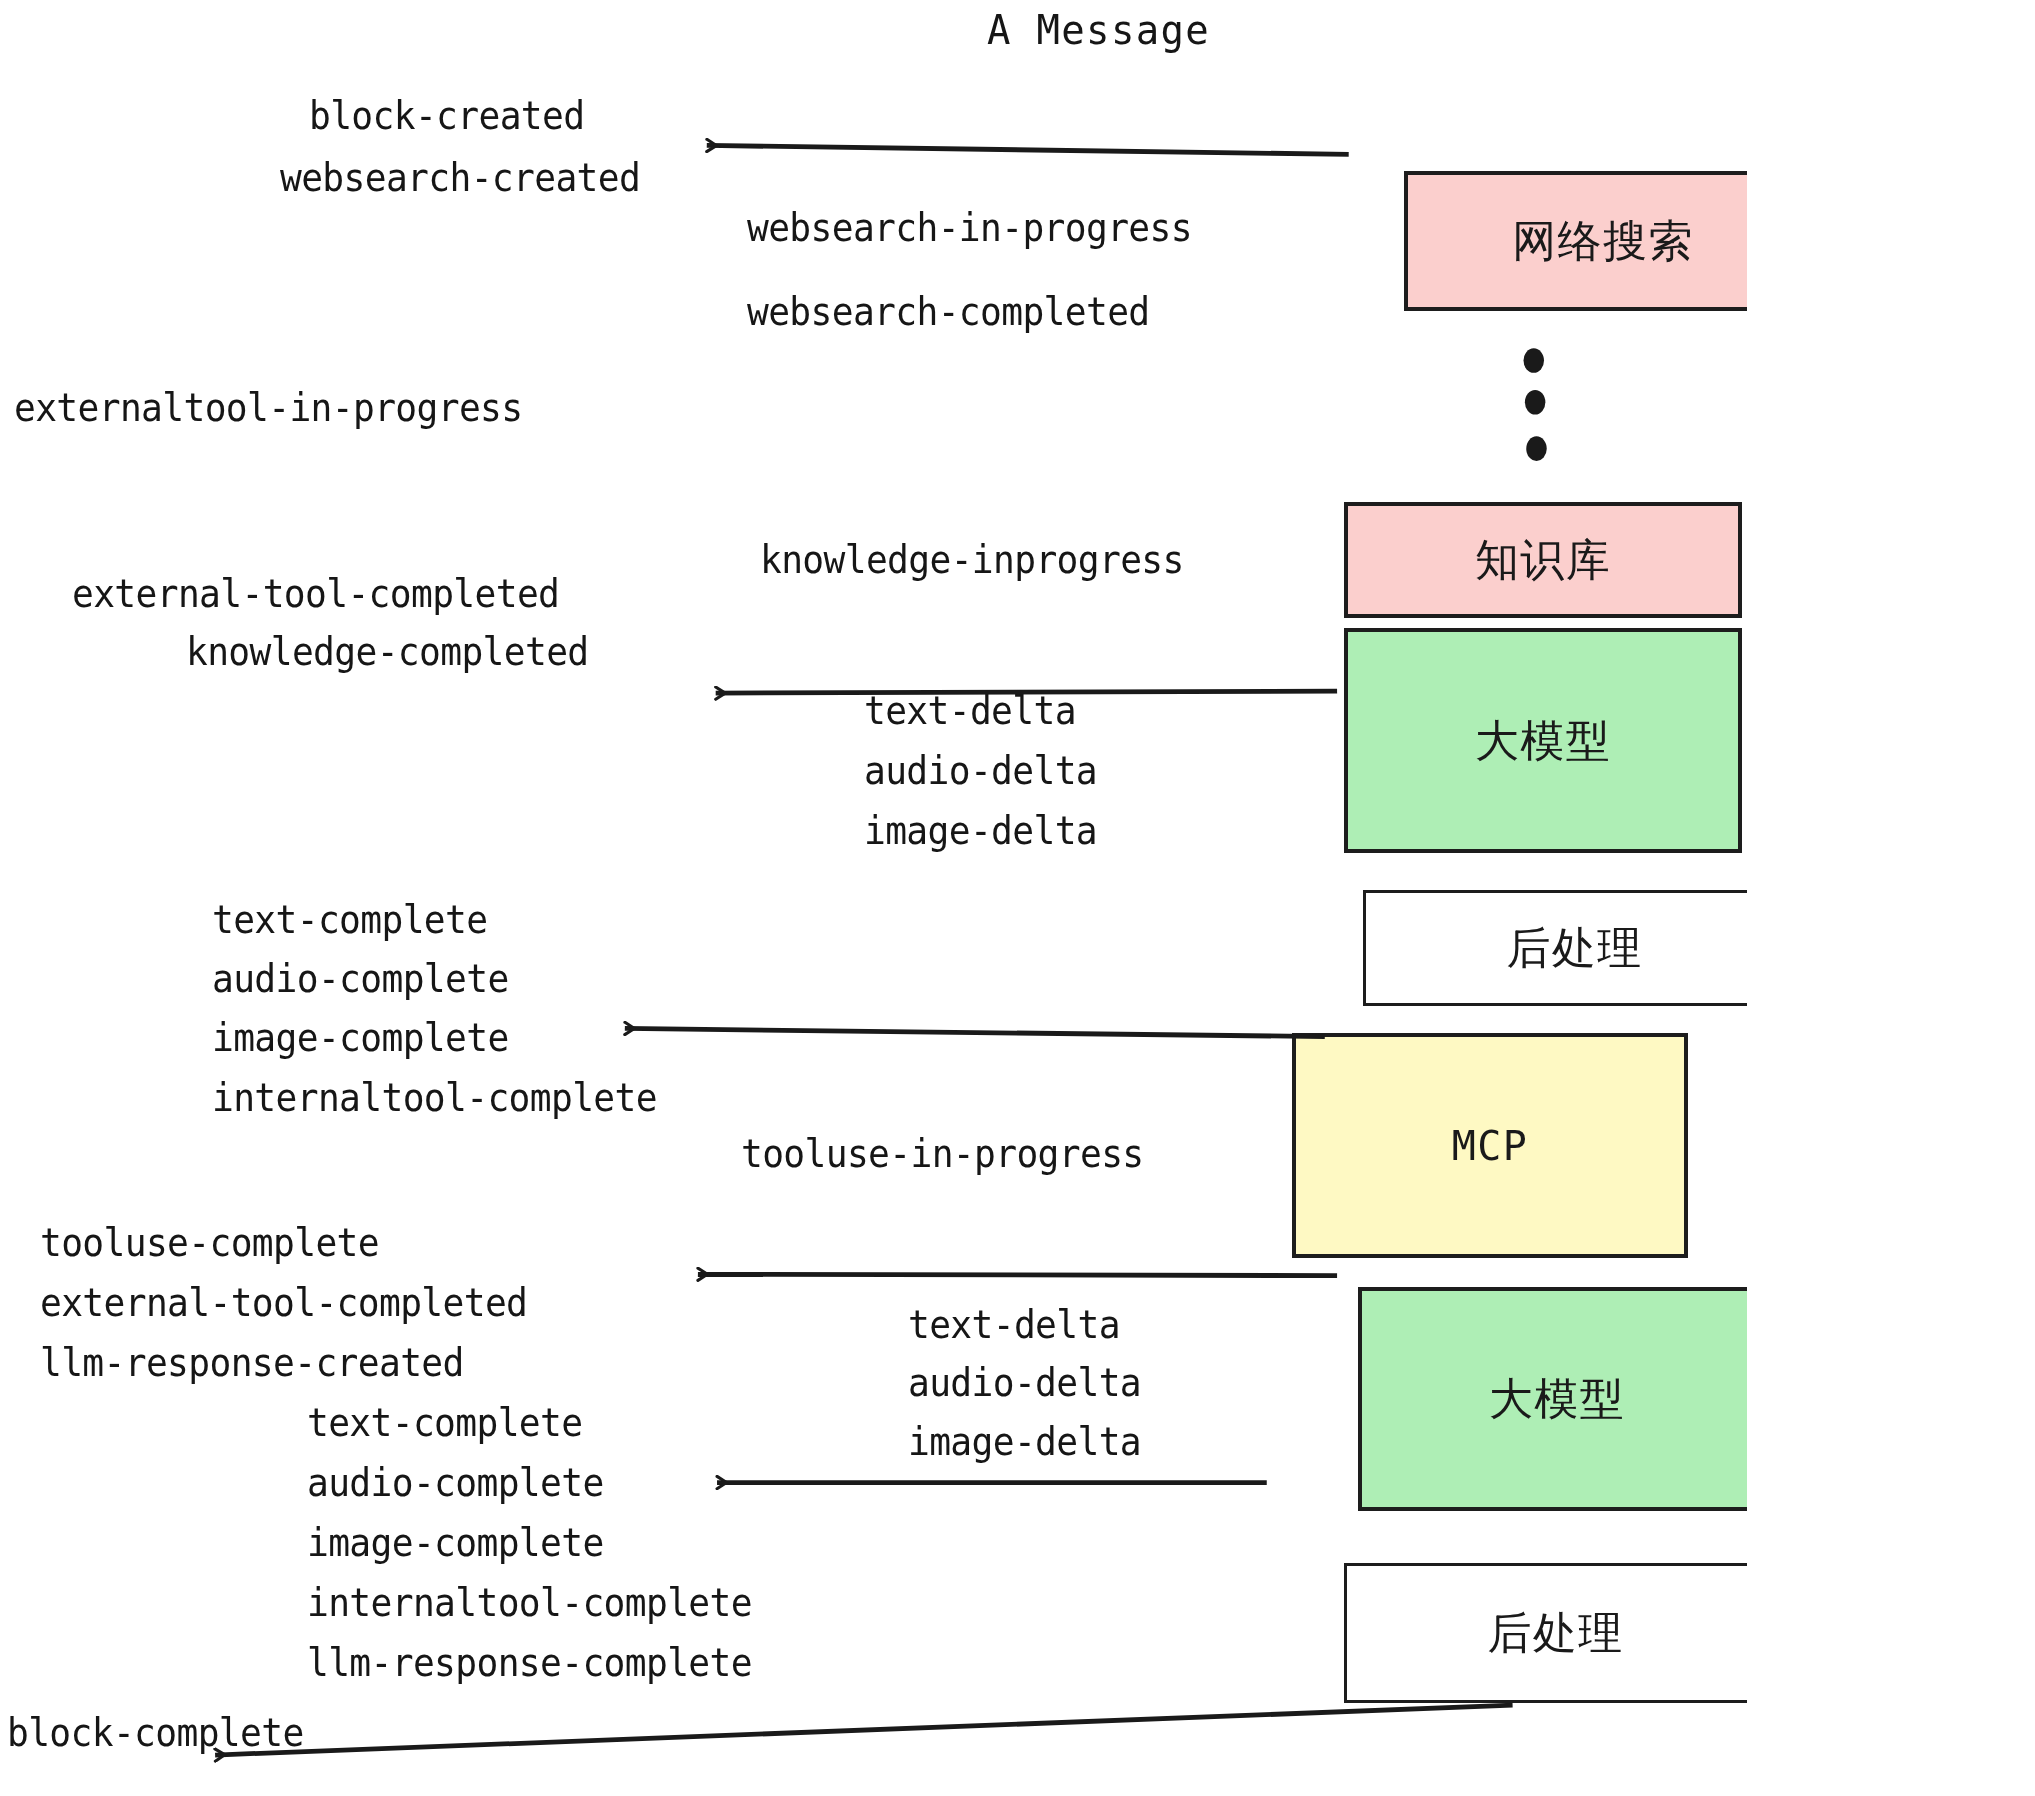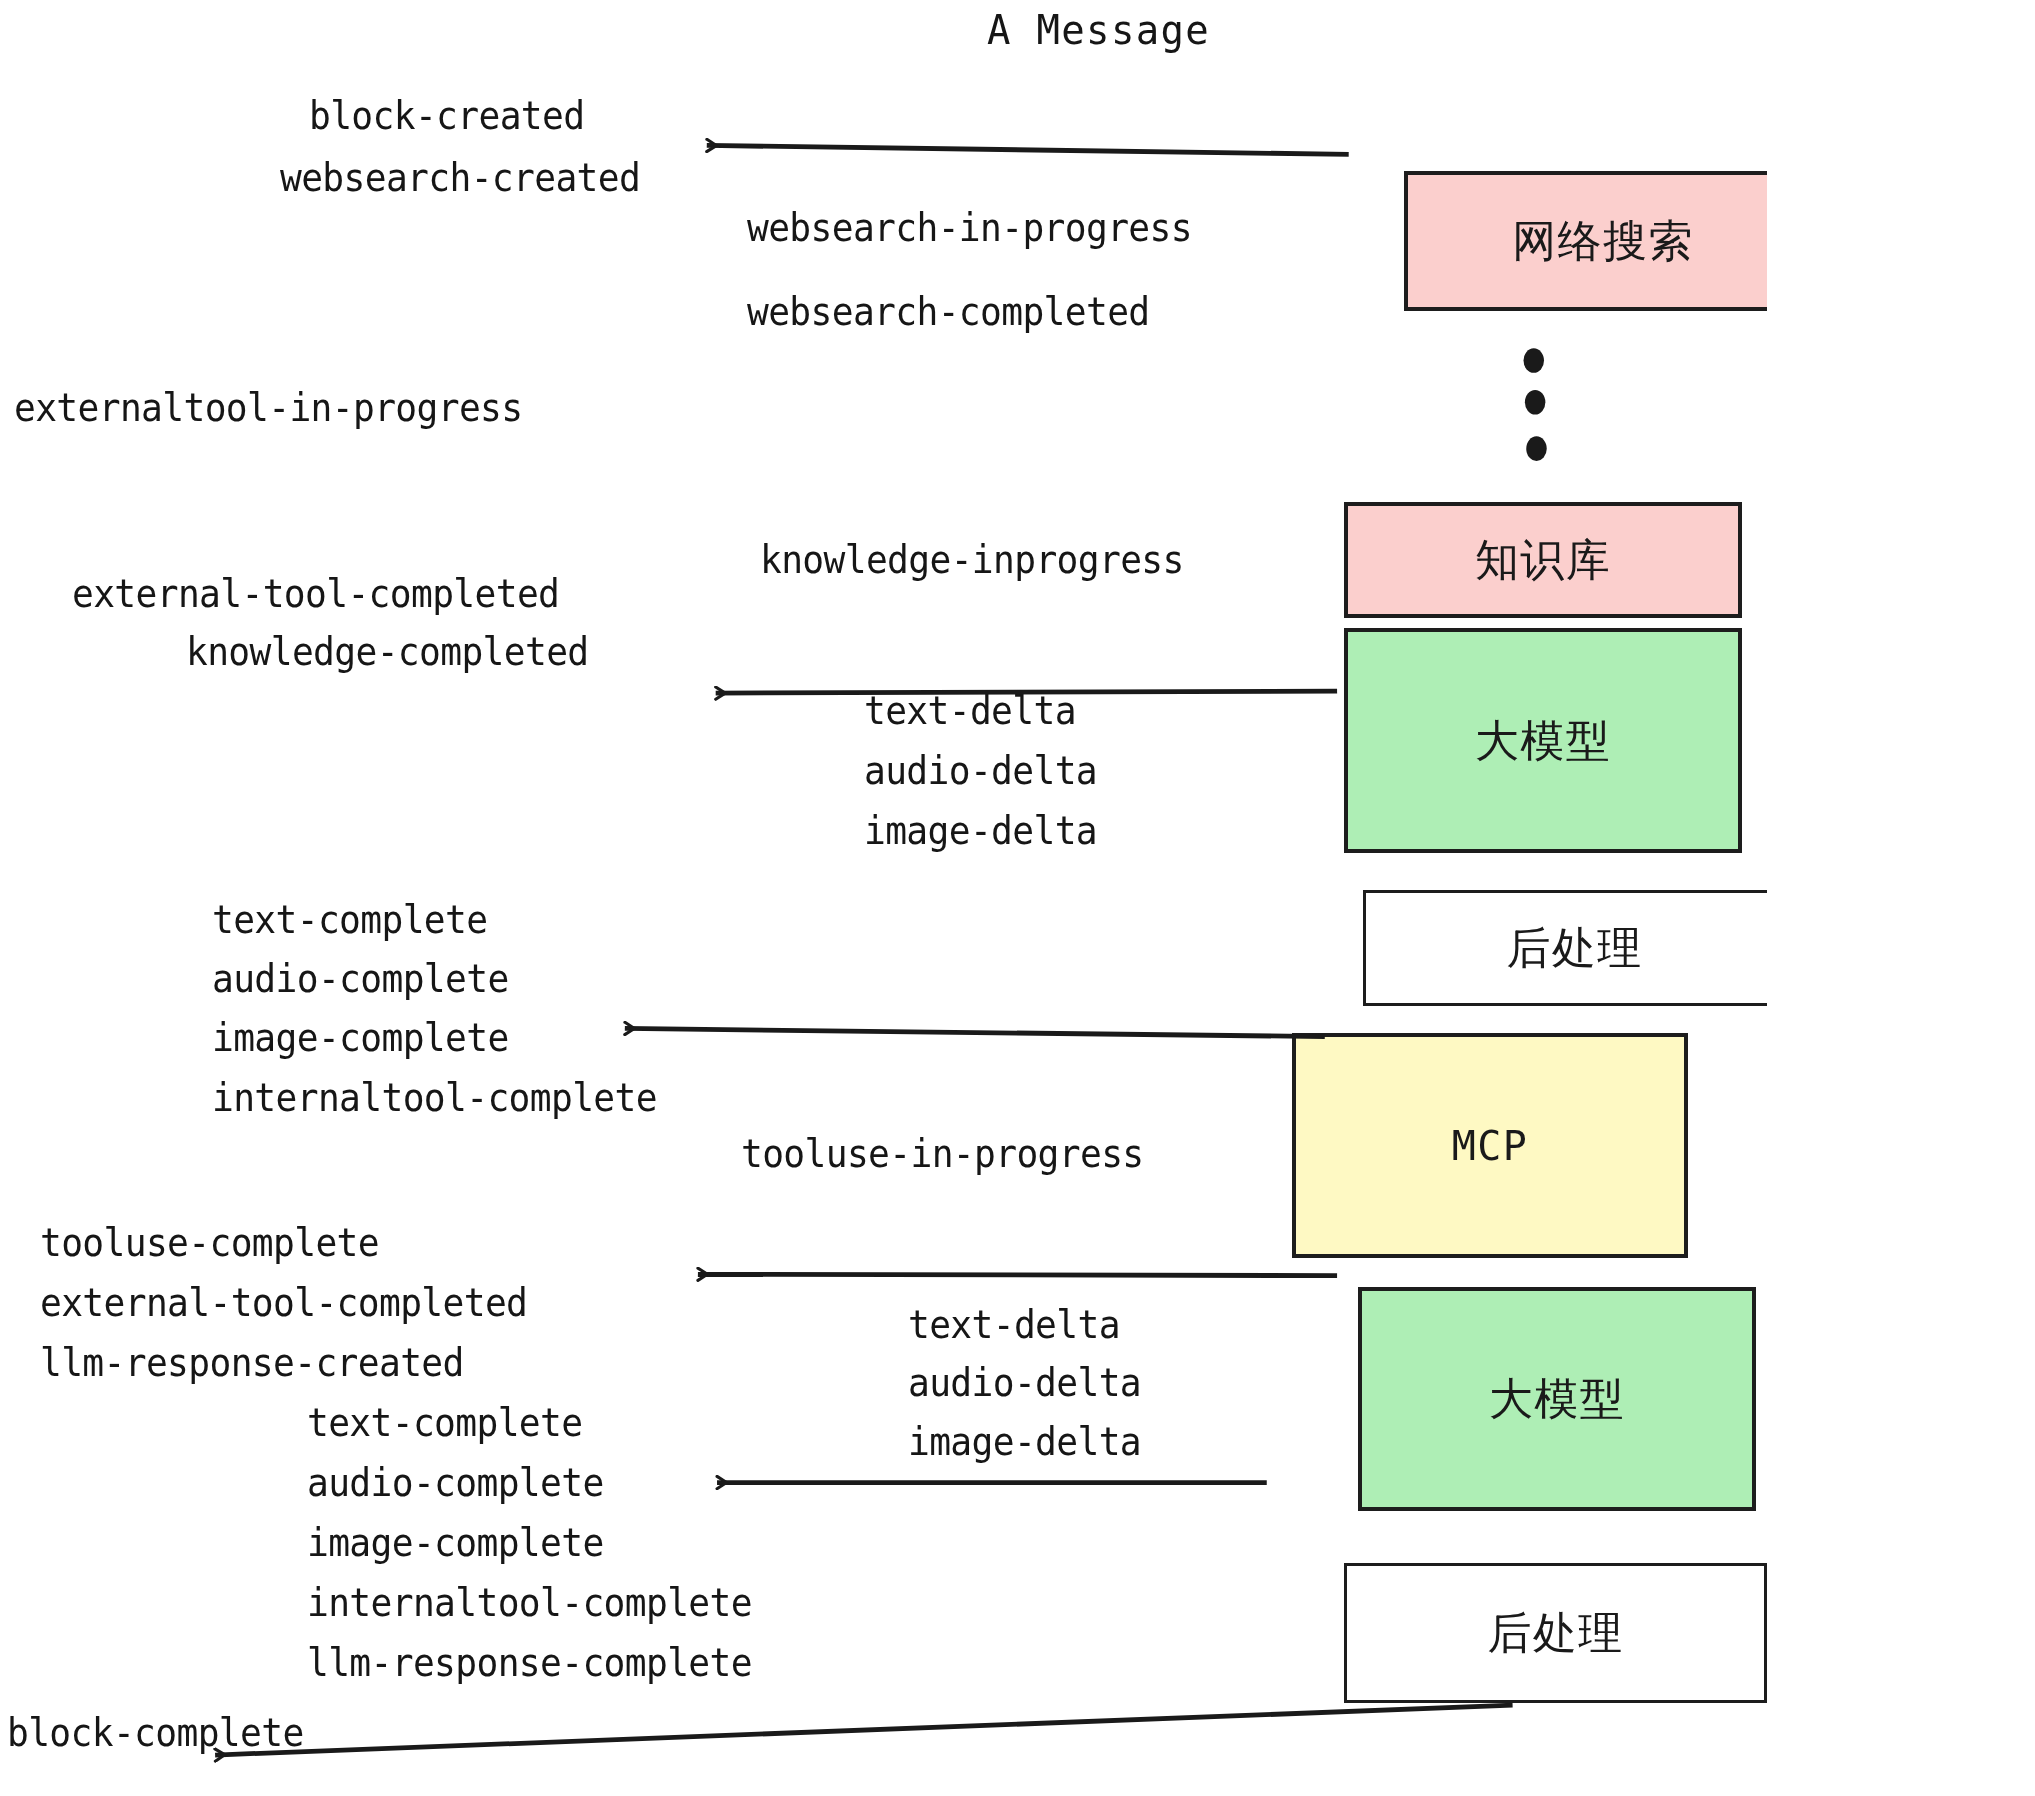--- a/index.html
+++ b/index.html
@@ -7,21 +7,20 @@
     padding: 0;
     background: #ffffff;
   }
   #canvas {
     position: relative;
     width: 1747px;
     height: 1796px;
     background: #ffffff;
     overflow: hidden;
     font-family: "DejaVu Sans Mono", monospace;
-    padding-left: 20px;
   }
   
   .evt {
     position: absolute;
     white-space: nowrap;
     color: #161616;
     font-family: "DejaVu Sans Mono", "Liberation Mono", monospace;
     font-size: 39px;
     line-height: 1.0;
     letter-spacing: -0.7px;

